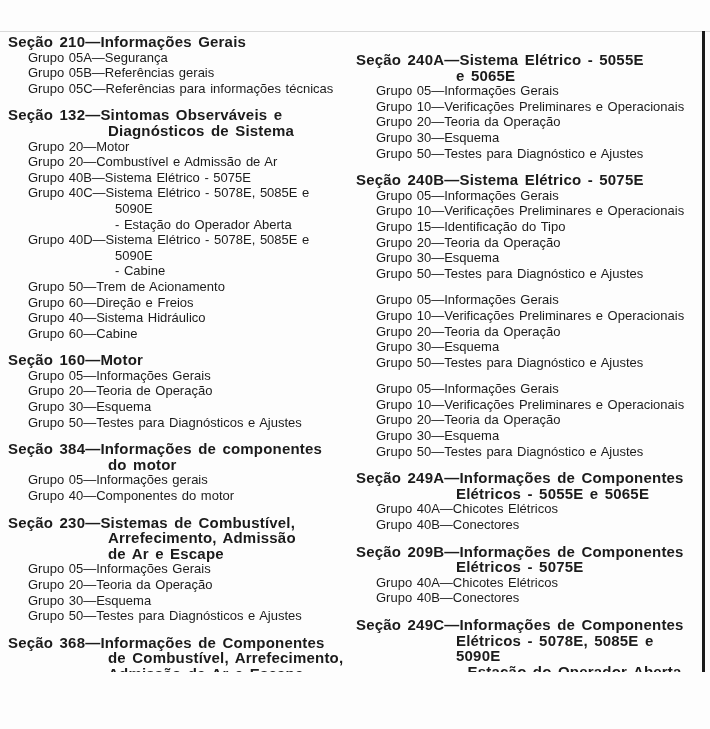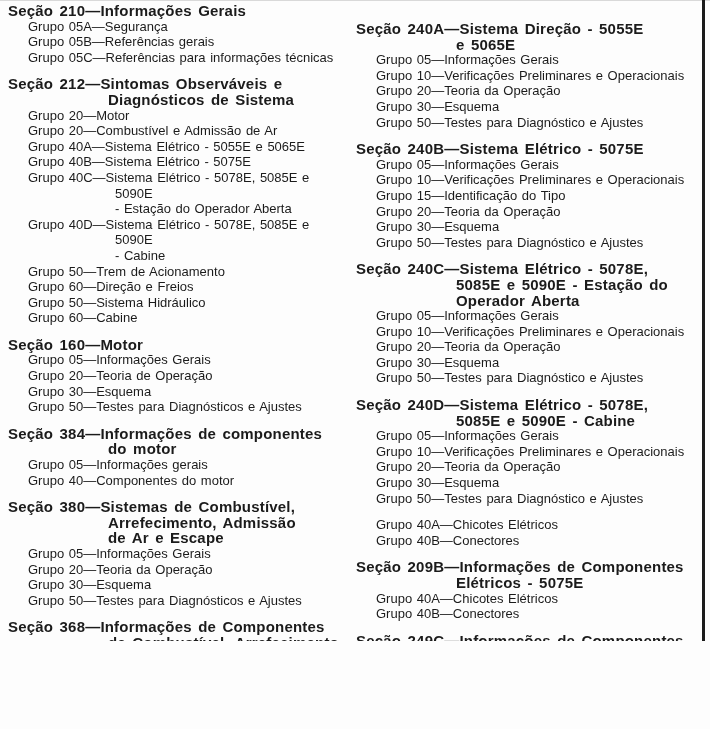--- a/index.html
+++ b/index.html
@@ -8,20 +8,21 @@
     font-family: "Liberation Sans", sans-serif;
     background: var(--bg, #fdfdfd);
   }
   .page {
     position: relative;
     width: 710px;
     height: 641px;
     overflow: hidden;
     background: var(--bg, #fdfdfd);
     color: var(--text, #1b1b1b);
+    margin-top: 31px;
   }
   .top-edge-line {
     position: absolute;
     left: 0; top: 0;
     width: 710px; height: 1px;
     background: #d9d9d9;
   }
   .right-edge-line {
     position: absolute;
     left: 702px; top: 0;
@@ -59,105 +60,101 @@
   <div class="top-edge-line"></div>
   <div class="columns">
       <div class="col col-left">
         <section class="toc-section">
           <h2 class="section-title">Seção 210—Informações Gerais</h2>
           <div class="group-item">Grupo 05A—Segurança</div>
           <div class="group-item">Grupo 05B—Referências gerais</div>
           <div class="group-item">Grupo 05C—Referências para informações técnicas</div>
         </section>
         <section class="toc-section">
-          <h2 class="section-title">Seção 212—Sintomas Observáveis e
+          <h2 class="section-title">Seção 132—Sintomas Observáveis e
 Diagnósticos de Sistema</h2>
           <div class="group-item">Grupo 20—Motor</div>
           <div class="group-item">Grupo 20—Combustível e Admissão de Ar</div>
-          <div class="group-item">Grupo 40A—Sistema Elétrico - 5055E e 5065E</div>
           <div class="group-item">Grupo 40B—Sistema Elétrico - 5075E</div>
           <div class="group-item">Grupo 40C—Sistema Elétrico - 5078E, 5085E e 5090E
 - Estação do Operador Aberta</div>
           <div class="group-item">Grupo 40D—Sistema Elétrico - 5078E, 5085E e 5090E
 - Cabine</div>
           <div class="group-item">Grupo 50—Trem de Acionamento</div>
           <div class="group-item">Grupo 60—Direção e Freios</div>
-          <div class="group-item">Grupo 50—Sistema Hidráulico</div>
+          <div class="group-item">Grupo 40—Sistema Hidráulico</div>
           <div class="group-item">Grupo 60—Cabine</div>
         </section>
         <section class="toc-section">
           <h2 class="section-title">Seção 160—Motor</h2>
           <div class="group-item">Grupo 05—Informações Gerais</div>
           <div class="group-item">Grupo 20—Teoria de Operação</div>
           <div class="group-item">Grupo 30—Esquema</div>
           <div class="group-item">Grupo 50—Testes para Diagnósticos e Ajustes</div>
         </section>
         <section class="toc-section">
           <h2 class="section-title">Seção 384—Informações de componentes
 do motor</h2>
           <div class="group-item">Grupo 05—Informações gerais</div>
           <div class="group-item">Grupo 40—Componentes do motor</div>
         </section>
         <section class="toc-section">
-          <h2 class="section-title">Seção 380—Sistemas de Combustível,
+          <h2 class="section-title">Seção 230—Sistemas de Combustível,
 Arrefecimento, Admissão
 de Ar e Escape</h2>
           <div class="group-item">Grupo 05—Informações Gerais</div>
           <div class="group-item">Grupo 20—Teoria da Operação</div>
           <div class="group-item">Grupo 30—Esquema</div>
           <div class="group-item">Grupo 50—Testes para Diagnósticos e Ajustes</div>
         </section>
         <section class="toc-section">
           <h2 class="section-title">Seção 368—Informações de Componentes
 de Combustível, Arrefecimento,
 Admissão de Ar e Escape</h2>
           <div class="group-item">Grupo 05—Informações gerais</div>
           <div class="group-item">Grupo 40B—Componentes do sistema de admissão
 de ar</div>
         </section>
       </div>
       <div class="col col-right">
         <section class="toc-section">
-          <h2 class="section-title">Seção 240A—Sistema Direção - 5055E
+          <h2 class="section-title">Seção 240A—Sistema Elétrico - 5055E
 e 5065E</h2>
           <div class="group-item">Grupo 05—Informações Gerais</div>
           <div class="group-item">Grupo 10—Verificações Preliminares e Operacionais</div>
           <div class="group-item">Grupo 20—Teoria da Operação</div>
           <div class="group-item">Grupo 30—Esquema</div>
           <div class="group-item">Grupo 50—Testes para Diagnóstico e Ajustes</div>
         </section>
         <section class="toc-section">
           <h2 class="section-title">Seção 240B—Sistema Elétrico - 5075E</h2>
           <div class="group-item">Grupo 05—Informações Gerais</div>
           <div class="group-item">Grupo 10—Verificações Preliminares e Operacionais</div>
           <div class="group-item">Grupo 15—Identificação do Tipo</div>
           <div class="group-item">Grupo 20—Teoria da Operação</div>
           <div class="group-item">Grupo 30—Esquema</div>
           <div class="group-item">Grupo 50—Testes para Diagnóstico e Ajustes</div>
         </section>
         <section class="toc-section">
-          <h2 class="section-title">Seção 240C—Sistema Elétrico - 5078E,
-5085E e 5090E - Estação do
-Operador Aberta</h2>
           <div class="group-item">Grupo 05—Informações Gerais</div>
           <div class="group-item">Grupo 10—Verificações Preliminares e Operacionais</div>
           <div class="group-item">Grupo 20—Teoria da Operação</div>
           <div class="group-item">Grupo 30—Esquema</div>
           <div class="group-item">Grupo 50—Testes para Diagnóstico e Ajustes</div>
         </section>
         <section class="toc-section">
-          <h2 class="section-title">Seção 240D—Sistema Elétrico - 5078E,
-5085E e 5090E - Cabine</h2>
           <div class="group-item">Grupo 05—Informações Gerais</div>
           <div class="group-item">Grupo 10—Verificações Preliminares e Operacionais</div>
           <div class="group-item">Grupo 20—Teoria da Operação</div>
           <div class="group-item">Grupo 30—Esquema</div>
           <div class="group-item">Grupo 50—Testes para Diagnóstico e Ajustes</div>
         </section>
         <section class="toc-section">
+          <h2 class="section-title">Seção 249A—Informações de Componentes
+Elétricos - 5055E e 5065E</h2>
           <div class="group-item">Grupo 40A—Chicotes Elétricos</div>
           <div class="group-item">Grupo 40B—Conectores</div>
         </section>
         <section class="toc-section">
           <h2 class="section-title">Seção 209B—Informações de Componentes
 Elétricos - 5075E</h2>
           <div class="group-item">Grupo 40A—Chicotes Elétricos</div>
           <div class="group-item">Grupo 40B—Conectores</div>
         </section>
         <section class="toc-section">

